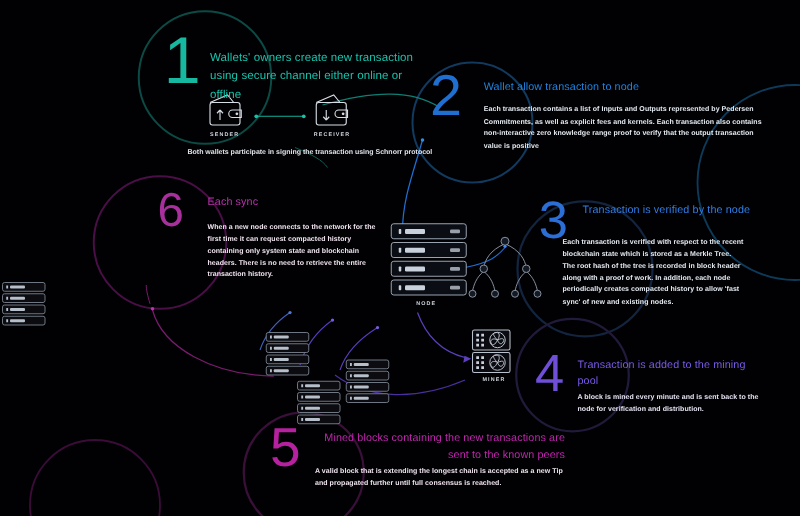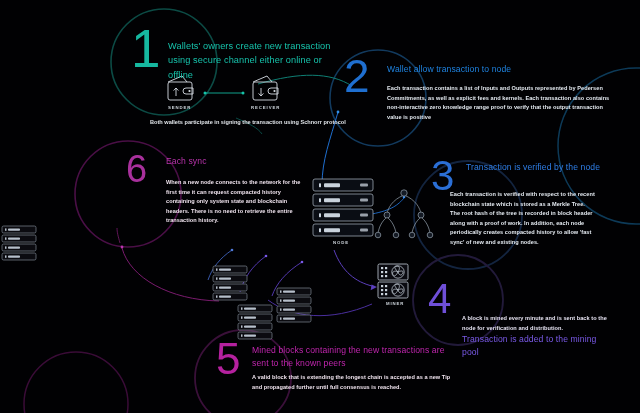--- a/index.html
+++ b/index.html
@@ -15,25 +15,25 @@
   .subnote{position:absolute;font-size:5.6px;line-height:1.75;font-weight:700;color:#dfe3e8;}
 
   
   .c-teal .num{color:#16b8a0;}
   .c-teal .title{color:#17c3ac;}
   .c-blue .num{color:#1f6fd0;}
   .c-blue .title{color:#1f83e0;}
   .c-blue2 .num{color:#2b6fd6;}
   .c-blue2 .title{color:#2f7fe8;}
   .c-viol .num{color:#6f4fd8;}
-  .c-viol .title{color:#7a5ae8;margin-top:48px;}
+  .c-viol .title{color:#7a5ae8;}
   .c-mag .num{color:#a8309c;}
   .c-mag .title{color:#b934ac;}
   .c-mag2 .num{color:#b5219f;}
-  .c-mag2 .title{color:#c026ae;}
+  .c-mag2 .title{color:#c026ae;text-align:right;}
   .body.blue{color:#e4eaf1;}
   .body.viol{color:#e6e3f2;}
   .body.mag{color:#f0e4ef;}
 
   .iconlabel{position:absolute;font-size:4.3px;font-weight:700;letter-spacing:.9px;color:#cfd6dd;}
 </style>
 </head>
 <body>
 
 <div id="stage">

